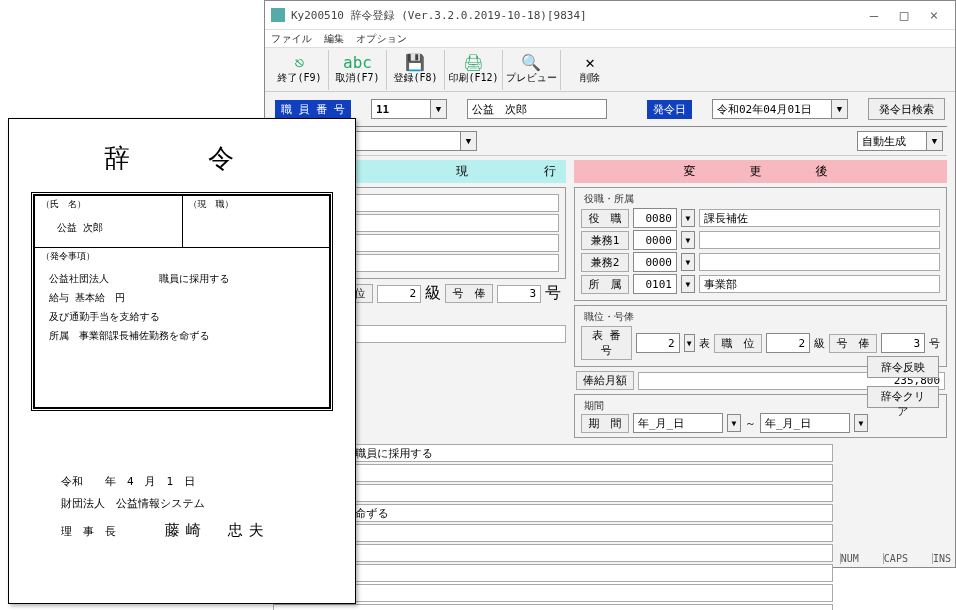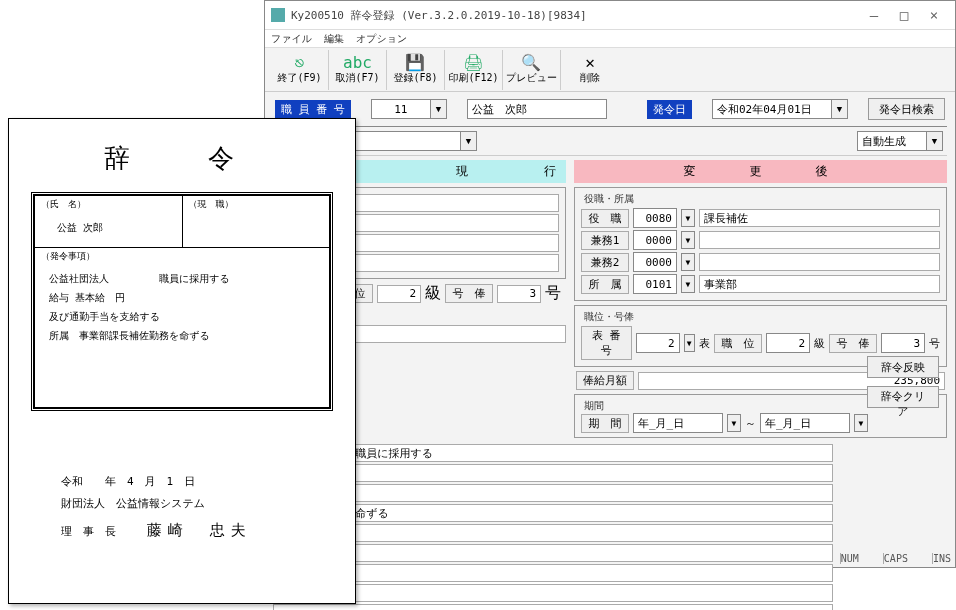--- a/index.html
+++ b/index.html
@@ -59,21 +59,21 @@
 
   
   .paper { position:absolute; left:8px; top:118px; width:348px; height:486px; background:#fff; border:1px solid #000; box-shadow:2px 2px 4px rgba(0,0,0,.3); padding:18px 22px; font-size:11px;}
   .paper h1 { text-align:center; font-size:26px; font-weight:normal; letter-spacing:26px; margin:4px 0 16px 0; font-family:"MS Mincho","Yu Mincho",serif;}
   .paper .frame { border:3px double #000; padding:0;}
   .paper table { width:100%; border-collapse:collapse; font-size:10px;}
   .paper td { border:1px solid #000; padding:2px 6px; vertical-align:top;}
   .paper .lh { font-size:9px;}
   .paper .body { padding:6px 8px 60px 8px; line-height:1.9; font-size:10px;}
   .paper .foot { margin-top:60px; font-size:11px; padding-left:30px; line-height:2; font-family:"MS Mincho","Yu Mincho",serif;}
-  .paper .sign { font-size:15px; letter-spacing:6px; margin-left:24px;}
+  .paper .sign { font-size:15px; letter-spacing:6px; margin-left:42px;}
 </style>
 </head>
 <body>
 
 <div class="app-window">
 
   <div class="titlebar">
     <div class="title-icon"></div>
     <span>Ky200510 辞令登録 (Ver.3.2.0.2019-10-18)[9834]</span>
     <div class="spacer"></div>
@@ -111,21 +111,21 @@
       </div>
     <div class="tool-btn delete">
         <span class="ico">✕</span>
         <span>削除</span>
       </div>
   </div>
 
   <div class="filter-row">
     <span class="tag">職 員 番 号</span>
     <span class="combo">
-      <input class="inp" style="width: 60px; text-align: center;" value="11">
+      <input class="inp" style="width: 60px; text-align: left; font-weight: bold;" value="11">
       <span class="arrow">▼</span>
     </span>
     <span class="inp" style="width:140px">公益　次郎</span>
     <span style="flex:1"></span>
     <span class="tag">発令日</span>
     <span class="combo">
       <input class="inp" style="width: 120px;" value="令和02年04月01日">
       <span class="arrow">▼</span>
     </span>
     <button class="btn">発令日検索</button>

